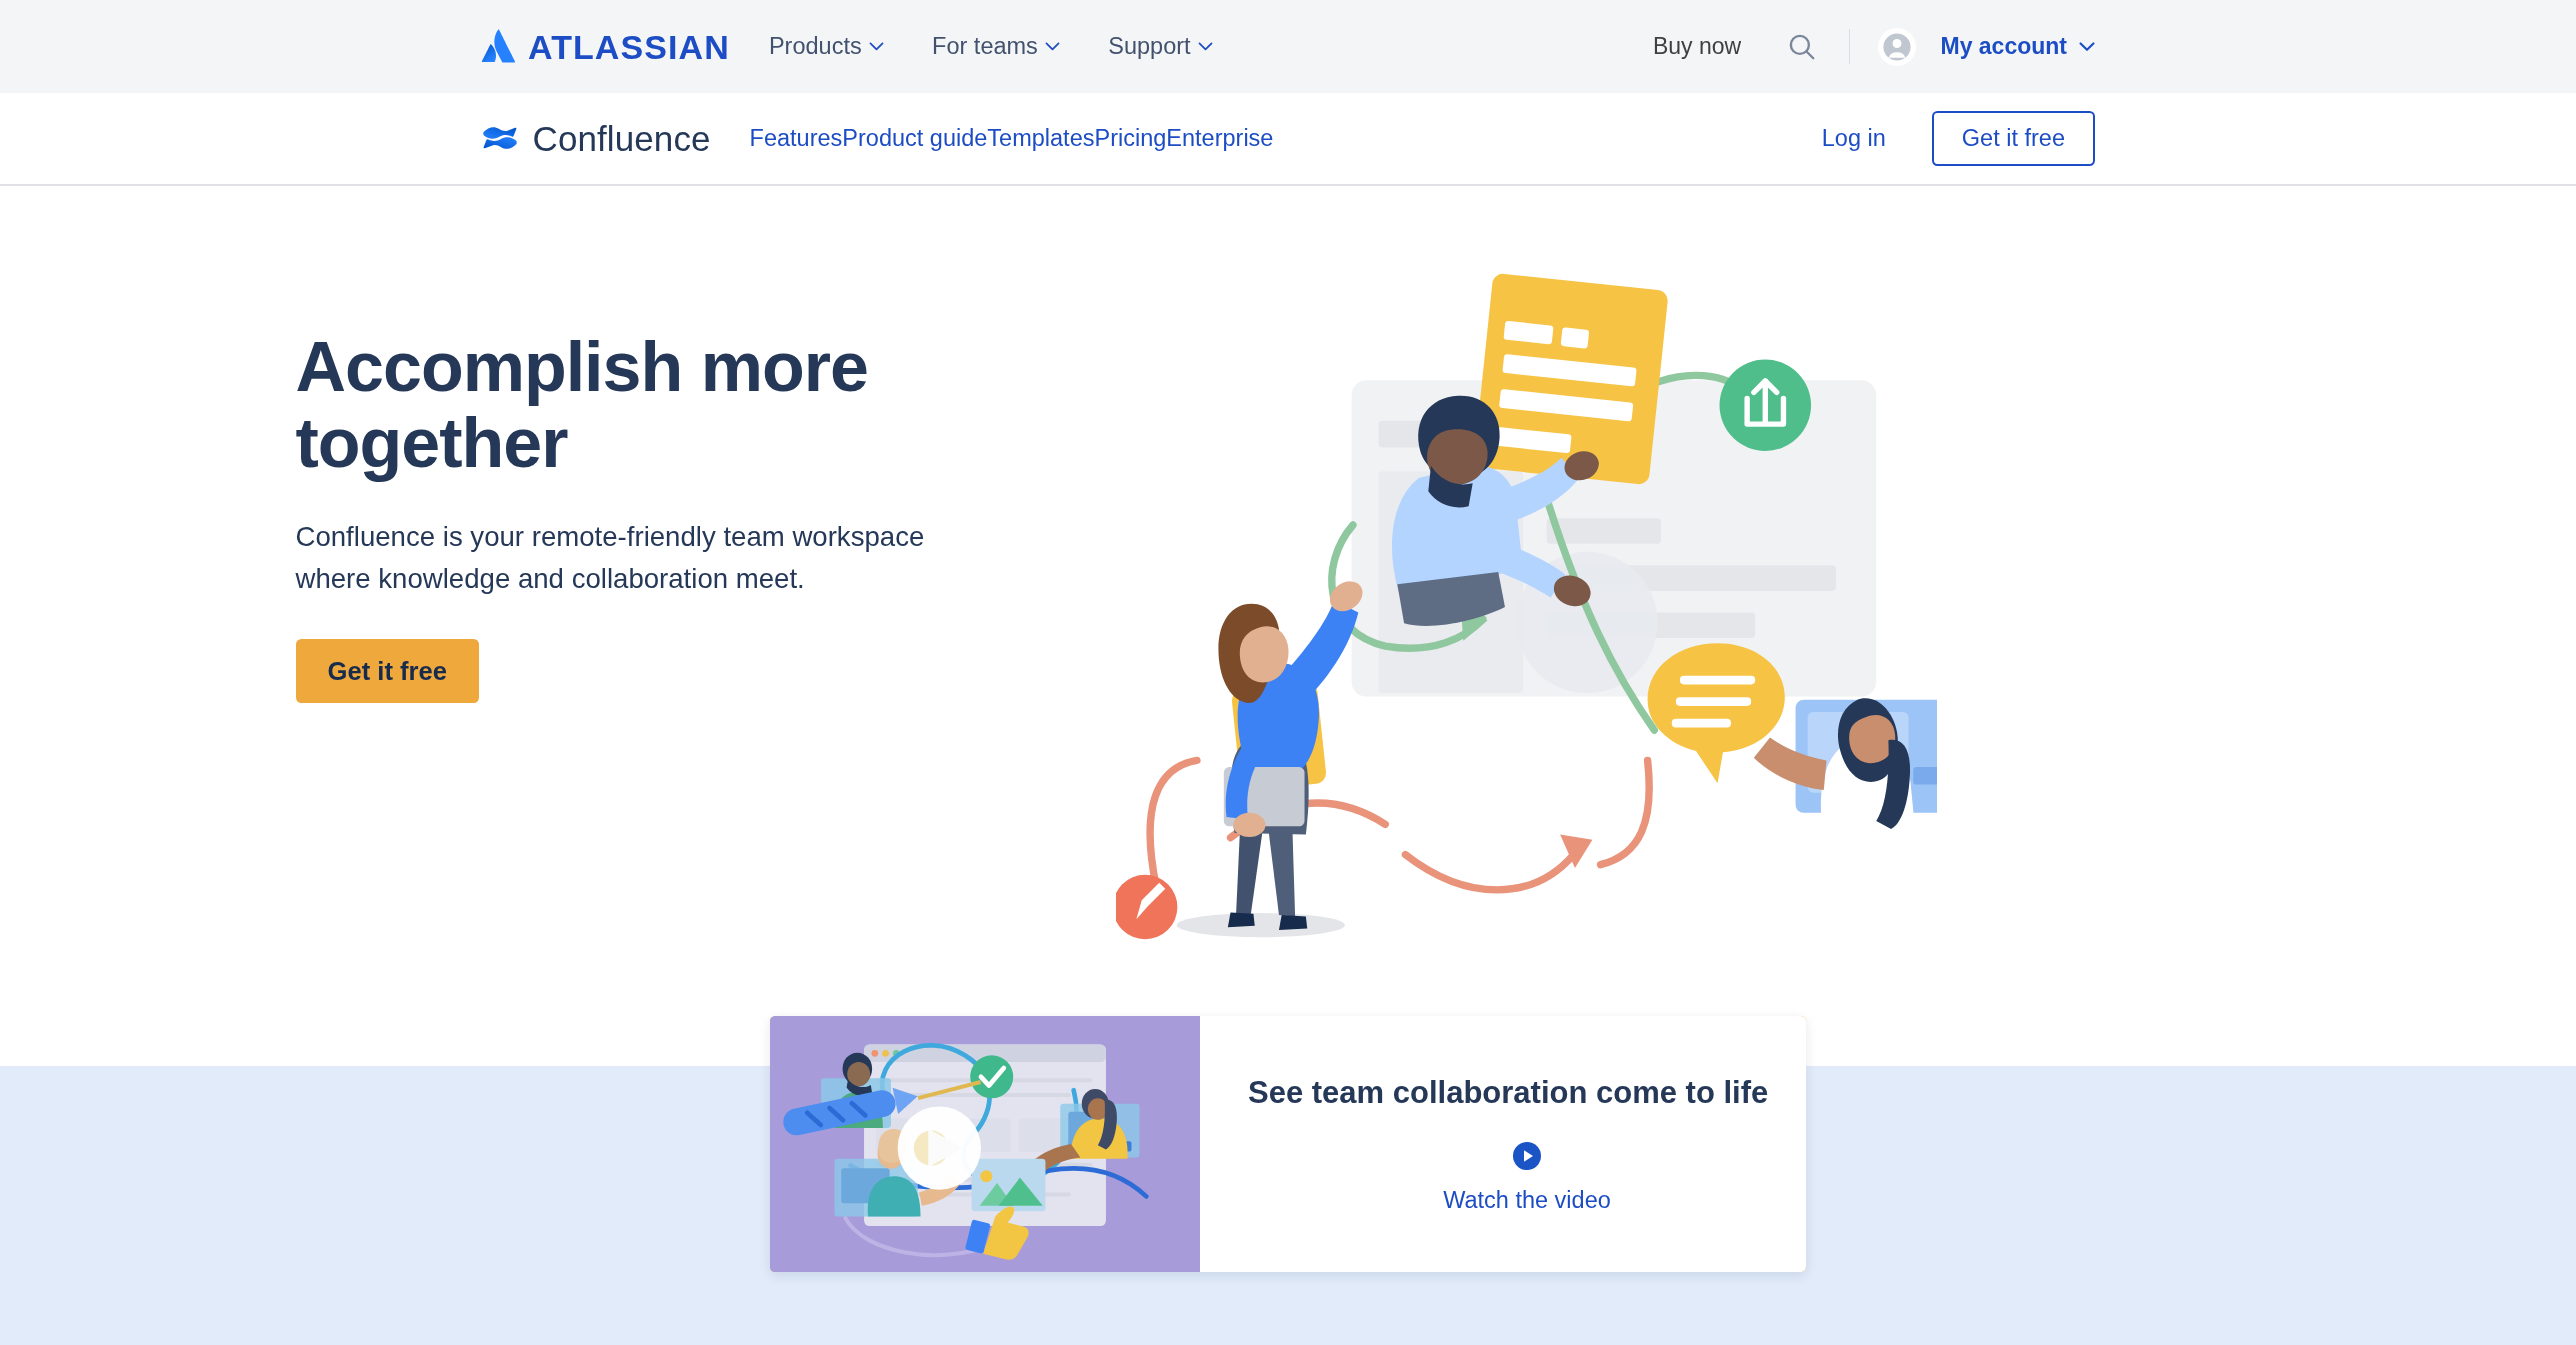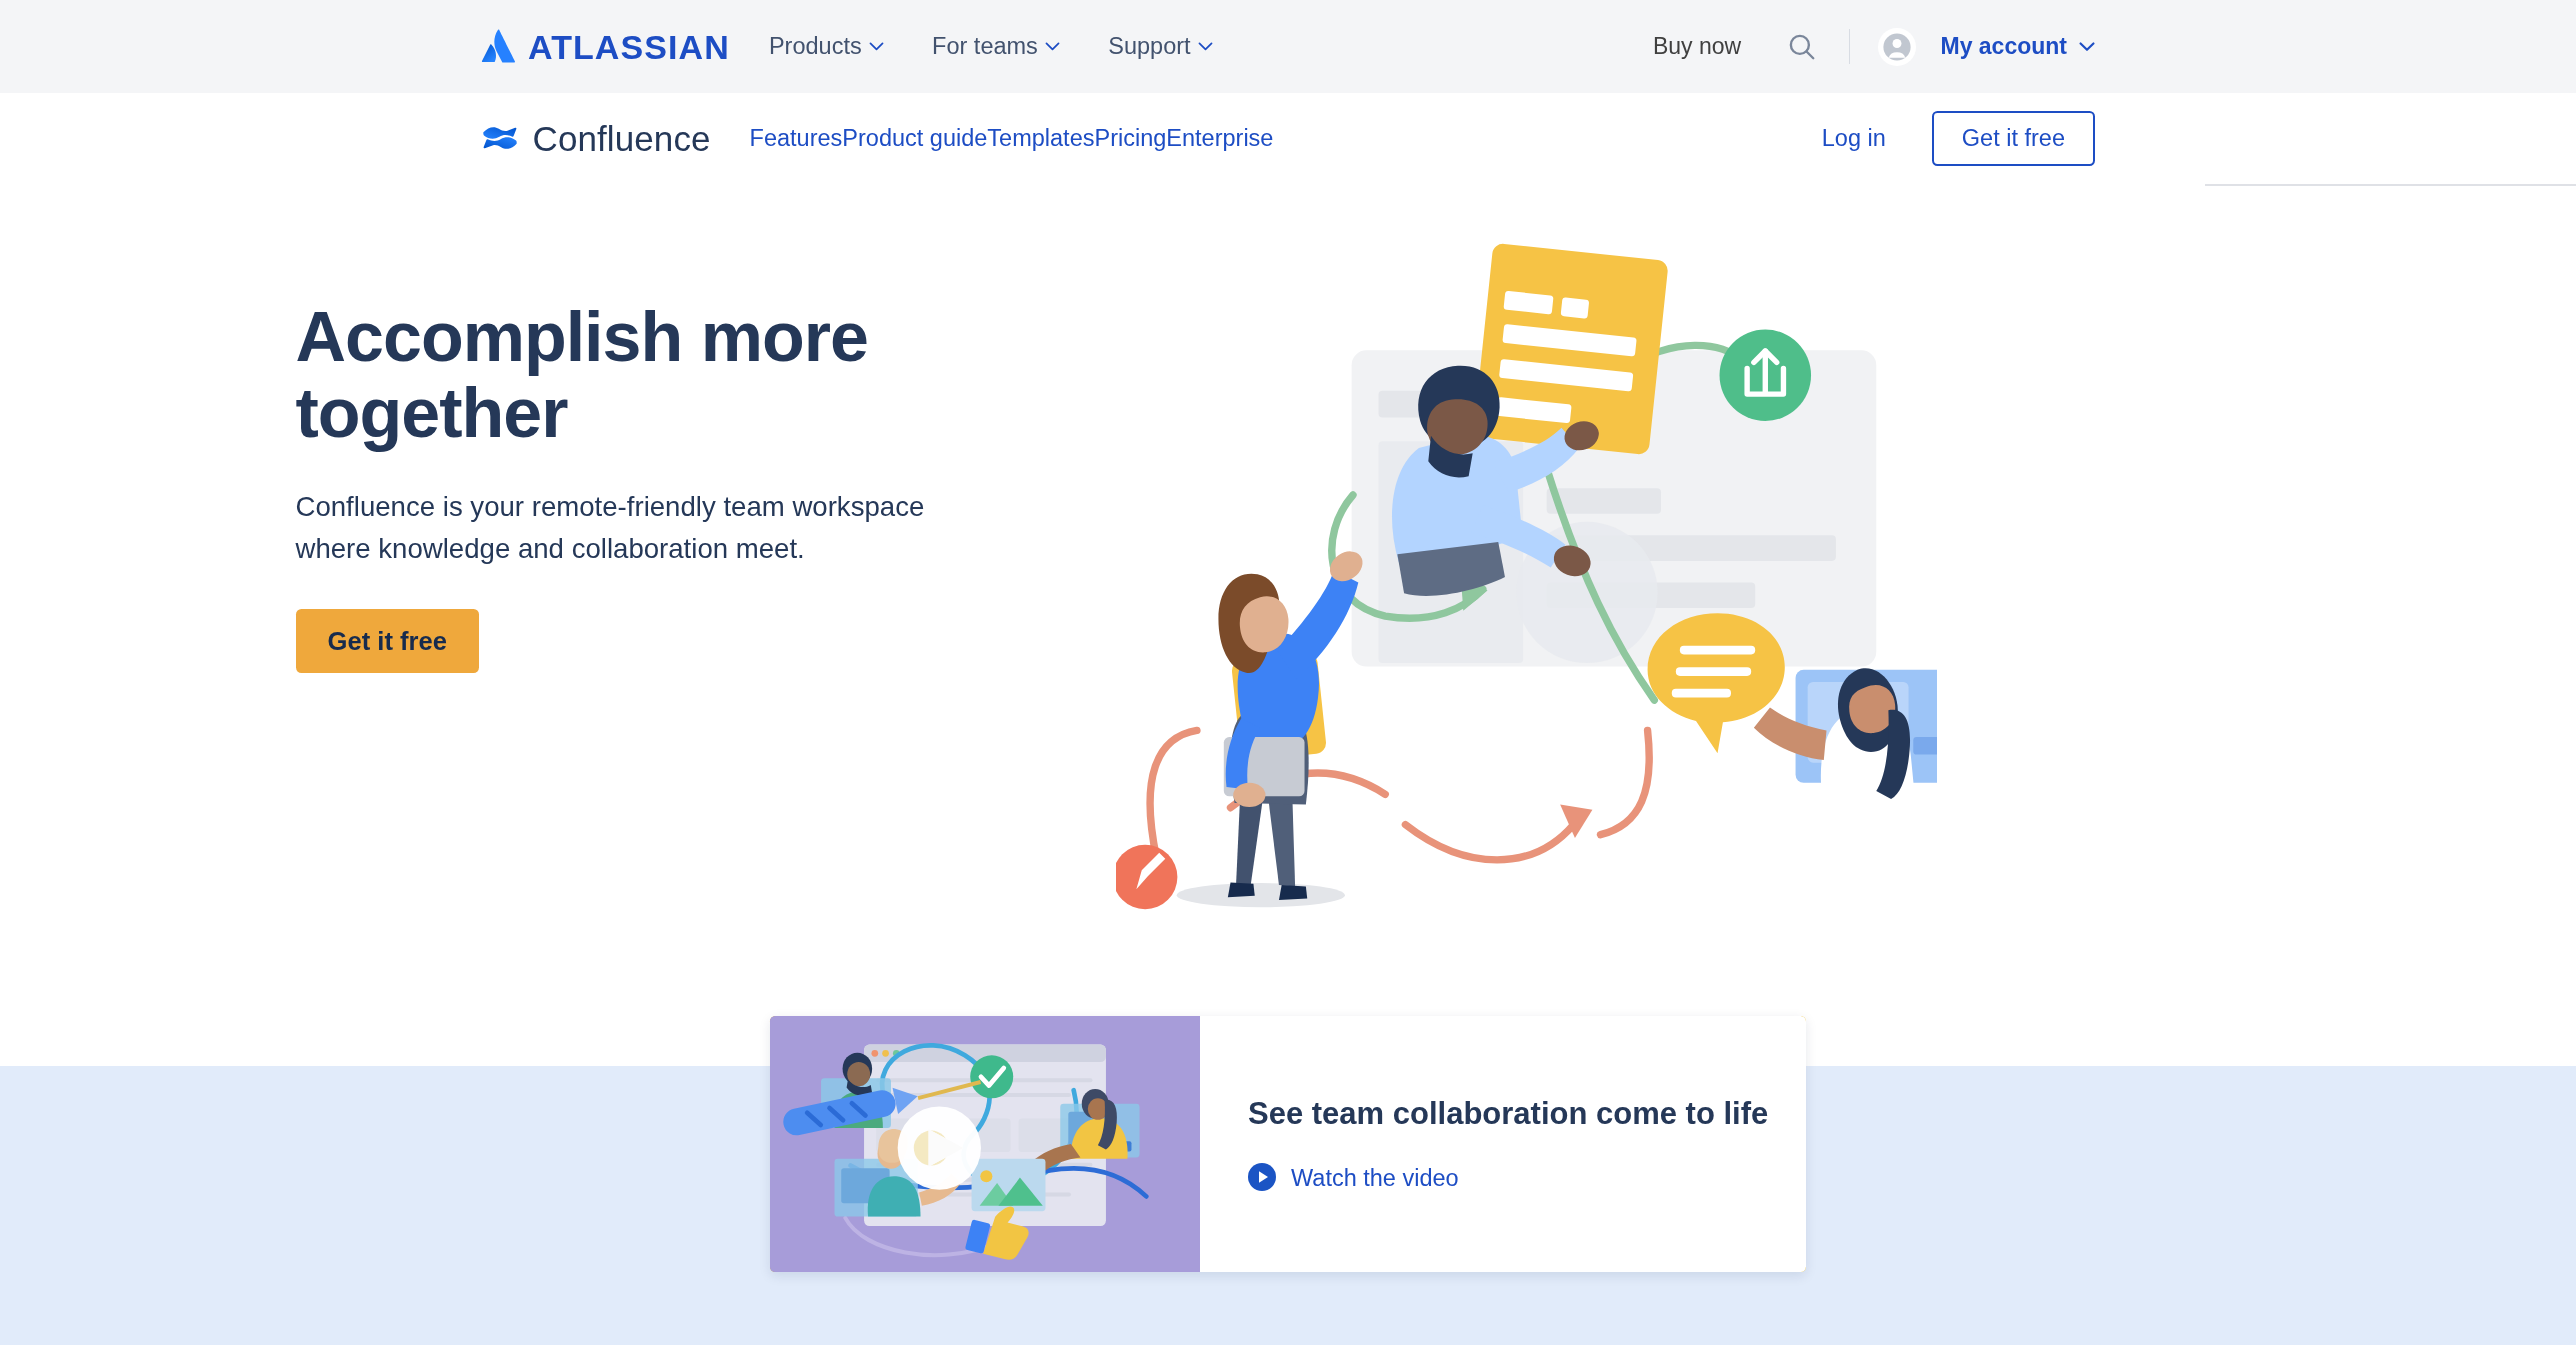--- a/index.html
+++ b/index.html
@@ -72,21 +72,21 @@
   }
   .login{ font-size:23.5px; color:#1D4DC4; font-weight:400; cursor:pointer; margin-right:46px; white-space:nowrap; }
   .getfree-outline{
     border:2px solid #1D4DC4; border-radius:5.4px;
     padding:12px 28px; font-size:23.5px; color:#1D4DC4; font-weight:500;
     background:transparent; cursor:pointer; white-space:nowrap; line-height:1.15;
   }
 
   
   .hero{
-    position:absolute; top:172px; left:0; width:2205px; height:880px;
+    position:absolute; top:202px; left:0; width:2205px; height:880px;
     background:#ffffff;
   }
   .hero-inner{ position:relative; width:1614px; margin:0 auto; height:100%; }
   .hero-copy{ position:absolute; left:0; top:128px; width:807px; }
   .hero-title{
     font-size:70px; line-height:1.08; font-weight:700; color:#253858;
     letter-spacing:-1px;
   }
   .hero-sub{
     margin-top:35px; font-size:27.6px; line-height:1.5; color:#253858; font-weight:400;
@@ -117,21 +117,21 @@
   .vthumb{
     width:430px; height:256px; background:#A79CD9; position:relative; cursor:pointer;
     flex:0 0 430px;
   }
   .vbody{
     flex:1; background:#ffffff; display:flex; flex-direction:column;
     justify-content:center; padding:0 0 0 48px;
   }
   .vtitle{ font-size:31px; font-weight:700; color:#253858; line-height:1.25; }
   .vlink{
-    margin-top:30px; display:flex; align-items:center; gap:15px; cursor:pointer;
+    margin-top:30px; display:flex; align-items:center; gap:15px; cursor:pointer;flex-direction:column;
   }
   .vlink-text{ font-size:23.5px; color:#1D4DC4; font-weight:400; }
 </style>
 </head>
 <body>
 
 <div class="atl-bar">
   <div class="atl-inner">
 
     <div class="atl-logo">

